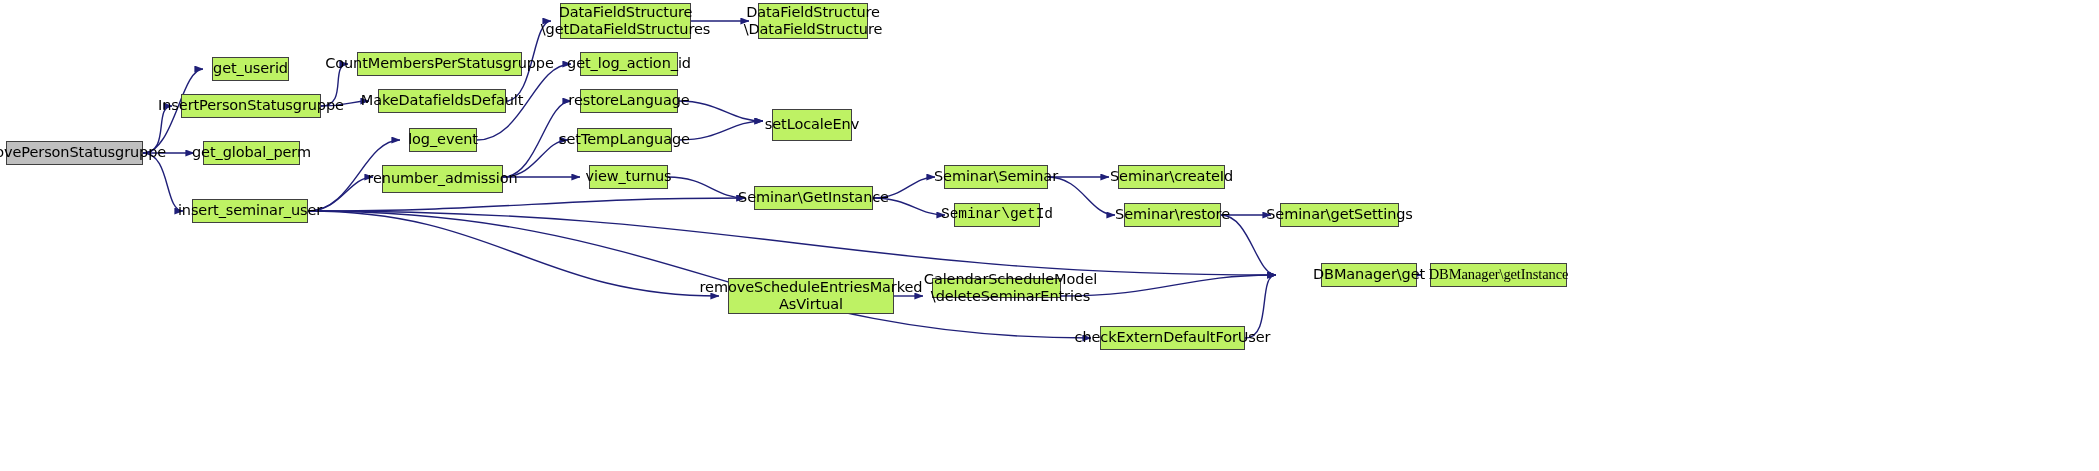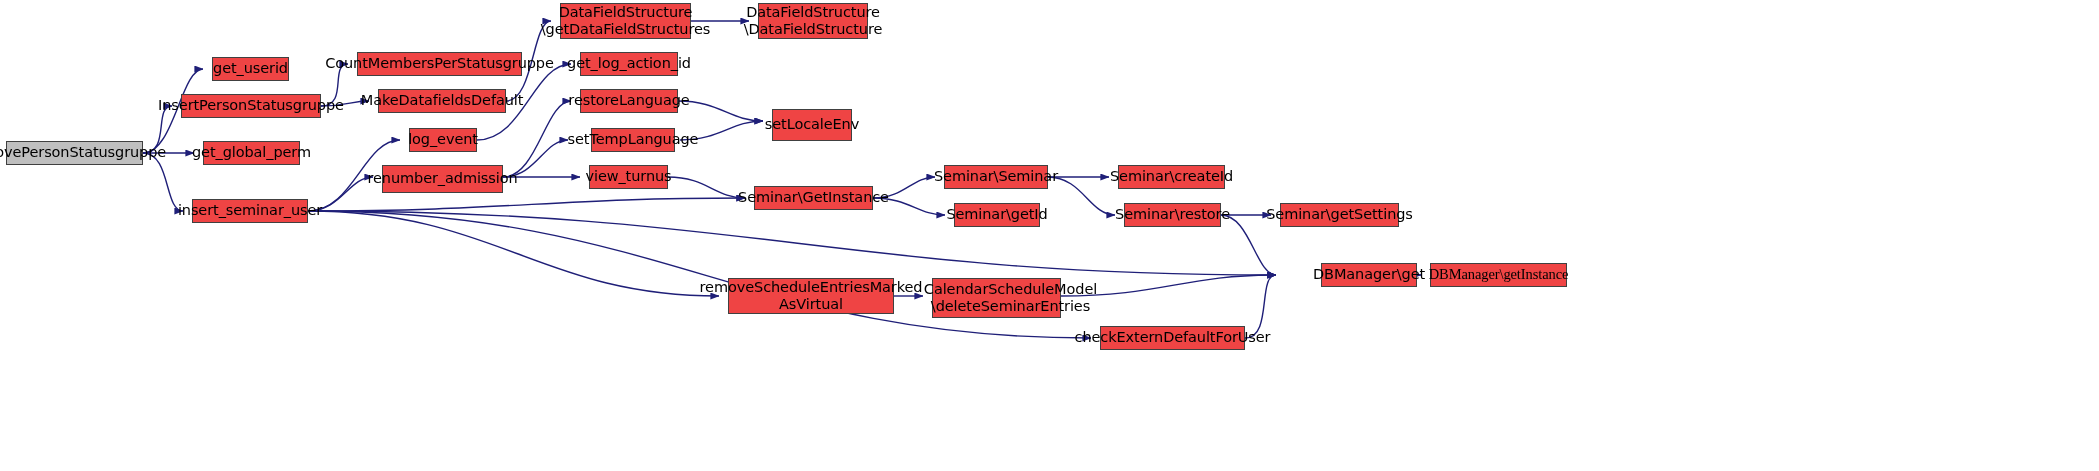--- a/index.html
+++ b/index.html
@@ -20,21 +20,21 @@
     left: 0;
     top: 0;
     width: 2099px;
     height: 471px;
     pointer-events: none;
   }
   .node {
     position: absolute;
     box-sizing: border-box;
     border: 1px solid #404040;
-    background: #ef4444;
+    background: #bef264;
     color: #000000;
     display: flex;
     align-items: center;
     justify-content: center;
     text-align: center;
     font-size: 14.5px;
     line-height: 1.18;
     letter-spacing: -0.1px;
     white-space: pre-line;
     z-index: 5;
@@ -99,29 +99,29 @@
       <div class="node" style="left: 378px; top: 89px; width: 128px; height: 24px;">MakeDatafieldsDefault</div>
       <div class="node" style="left: 409px; top: 128px; width: 68px; height: 24px;">log_event</div>
       <div class="node" style="left: 382px; top: 165px; width: 121px; height: 28px;">renumber_admission</div>
       <div class="node" style="left: 728px; top: 278px; width: 166px; height: 36px;">removeScheduleEntriesMarked
 AsVirtual</div>
       <div class="node" style="left: 1100px; top: 326px; width: 145px; height: 24px;">checkExternDefaultForUser</div>
       <div class="node" style="left: 560px; top: 3px; width: 131px; height: 36px;">DataFieldStructure
 \getDataFieldStructures</div>
       <div class="node" style="left: 580px; top: 52px; width: 98px; height: 24px;">get_log_action_id</div>
       <div class="node" style="left: 580px; top: 89px; width: 98px; height: 24px;">restoreLanguage</div>
-      <div class="node" style="left: 577px; top: 128px; width: 84px; height: 24px; margin-left: 14px;">setTempLanguage</div>
+      <div class="node" style="left: 577px; top: 128px; width: 95px; height: 24px;">setTempLanguage</div>
       <div class="node" style="left: 589px; top: 165px; width: 79px; height: 24px;">view_turnus</div>
       <div class="node" style="left: 754px; top: 186px; width: 119px; height: 24px;">Seminar\GetInstance</div>
-      <div class="node" style="left: 932px; top: 278px; width: 129px; height: 40px; padding-left: 28px;">CalendarScheduleModel
+      <div class="node" style="left: 932px; top: 278px; width: 129px; height: 20px; padding-left: 28px;">CalendarScheduleModel
 \deleteSeminarEntries</div>
       <div class="node" style="left: 758px; top: 3px; width: 110px; height: 36px;">DataFieldStructure
 \DataFieldStructure</div>
       <div class="node" style="left: 772px; top: 109px; width: 80px; height: 32px;">setLocaleEnv</div>
       <div class="node" style="left: 944px; top: 165px; width: 104px; height: 24px;">Seminar\Seminar</div>
-      <div class="node" style="left: 954px; top: 203px; width: 86px; height: 24px;">Seminar\getId</div>
+      <div class="node" style="left: 954px; top: 203px; width: 86px; height: 24px; font-family: Liberation Mono, monospace;">Seminar\getId</div>
       <div class="node" style="left: 1285px; top: 263px; width: 96px; height: 24px; margin-left: 36px;">DBManager\get</div>
       <div class="node" style="left: 1118px; top: 165px; width: 107px; height: 24px;">Seminar\createId</div>
       <div class="node" style="left: 1124px; top: 203px; width: 97px; height: 24px;">Seminar\restore</div>
       <div class="node" style="left: 1430px; top: 263px; width: 137px; height: 24px; font-family: Liberation Serif, serif;">DBManager\getInstance</div>
       <div class="node" style="left: 1280px; top: 203px; width: 119px; height: 24px; text-align: right;">Seminar\getSettings</div>
     </div>
 </div>
 
 </body></html>

